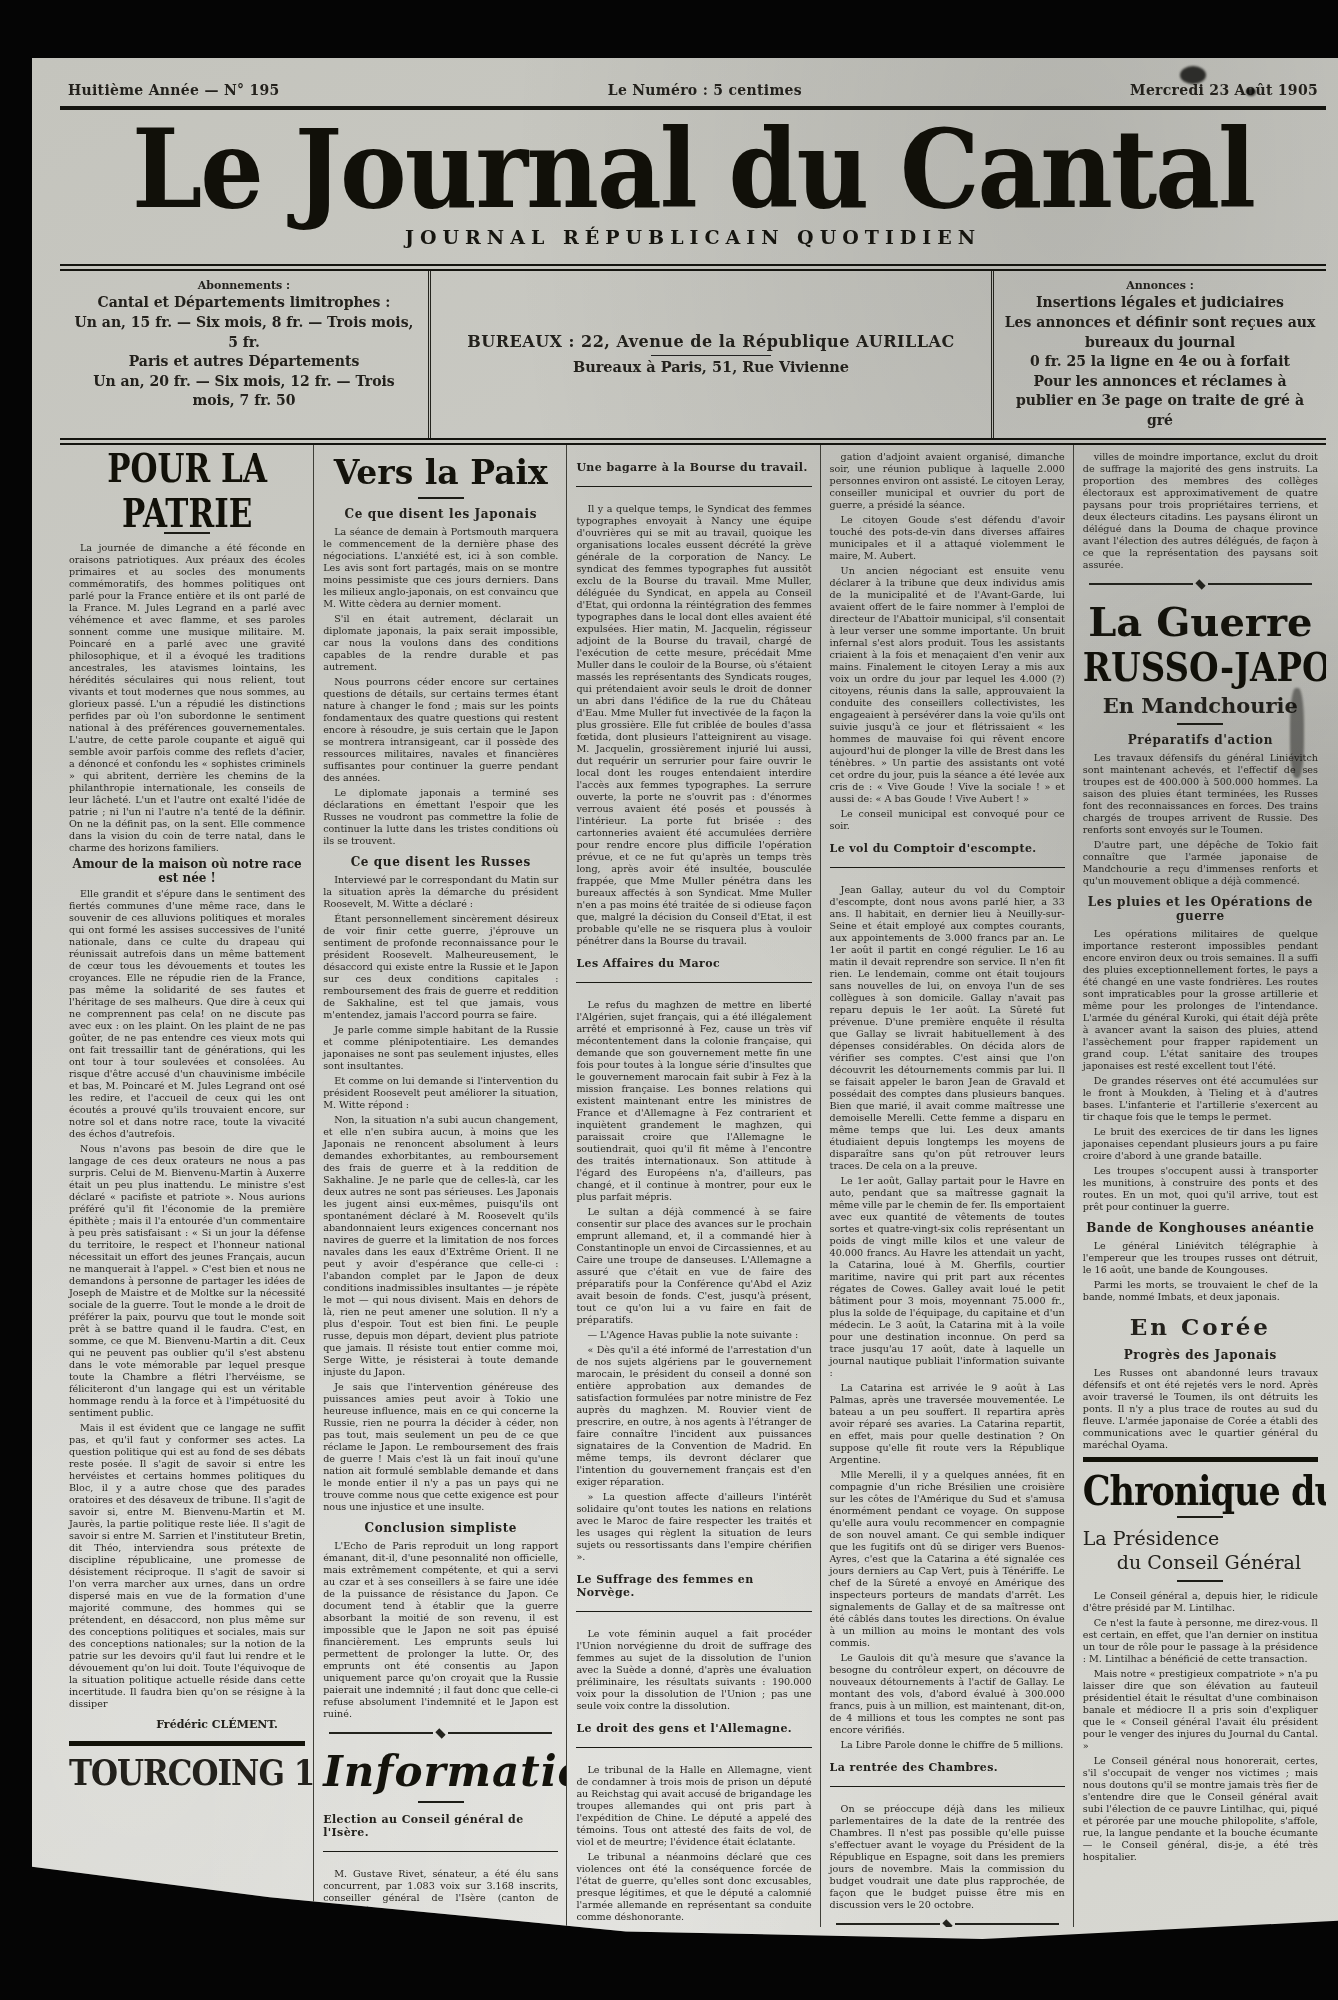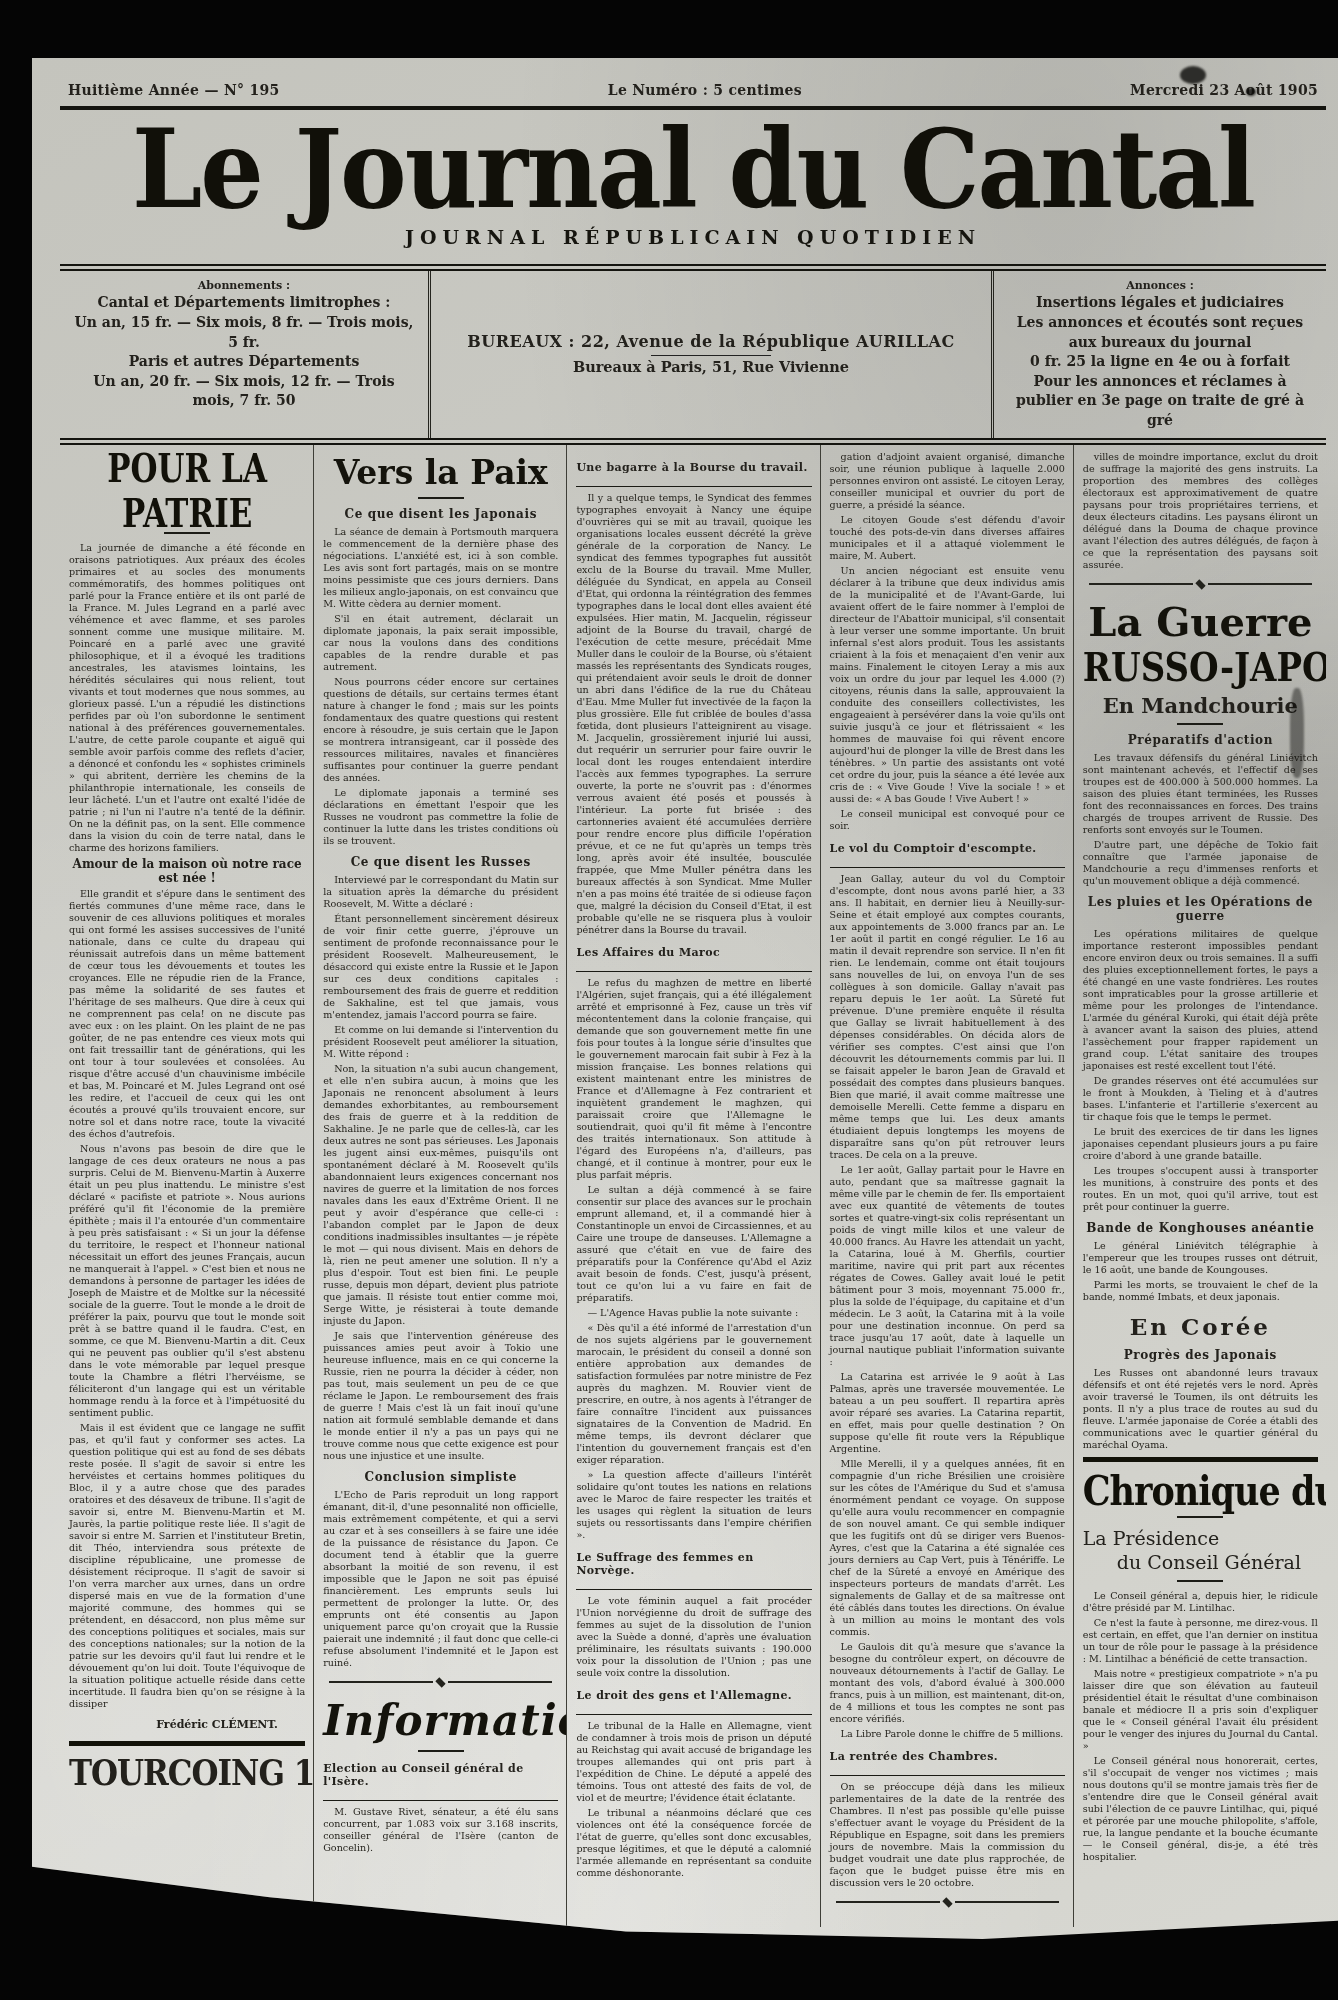--- a/index.html
+++ b/index.html
@@ -45,21 +45,21 @@
   .p{font-size:9.6px;line-height:12px;text-align:justify;text-indent:11px;color:#26241e;}
   .p-center-sm{font-size:12px;font-weight:bold;text-align:center;margin:3px 0;}
   .sig{text-align:center;font-weight:bold;font-size:11px;margin:8px 0 10px;padding-left:60px;}
   .h-xl{font-size:31px;font-weight:bold;text-align:center;letter-spacing:0;margin:4px 0 2px;
         transform:scaleY(1.25);color:#121109;}
   .h-lg{font-size:33px;font-weight:bold;text-align:center;margin:2px 0 2px;color:#14130c;}
   .rule-sm{width:46px;height:2px;background:#1c1c16;margin:5px auto 8px;}
   .rule-heavy{height:4px;background:#121209;margin:6px 0 8px;border-bottom:1px solid #121209;}
   .crosshead{font-size:12px;font-weight:bold;text-align:center;margin:8px 0 5px;letter-spacing:.6px;}
   .newshead{font-size:11px;font-weight:bold;border-bottom:1.6px solid #1a1a14;padding-bottom:12px;
-            margin:10px 0 5px;letter-spacing:.4px;}
+            margin:10px 0 16px;letter-spacing:.4px;}
   .divider{display:flex;align-items:center;margin:9px 6px;}
   .divider::before,.divider::after{content:"";flex:1;height:1.6px;background:#23231d;}
   .diamond{width:9px;height:9px;background:#23231d;transform:rotate(45deg) scaleY(.62);margin:0 3px;}
   .script-head{font-size:42px;font-weight:bold;font-style:italic;text-align:center;margin:4px 0 0;
                color:#14130c;letter-spacing:1px;}
   .ad{display:flex;align-items:center;gap:5px;margin:4px 0;}
   .ad .main{font-size:31px;font-weight:bold;letter-spacing:-1px;transform:scaleY(1.15);white-space:nowrap;}
   .h-war-1{font-size:40px;font-weight:bold;text-align:center;margin:8px 0 0;color:#14130c;}
   .h-war-2{font-size:34px;font-weight:bold;text-align:center;letter-spacing:0;margin:2px 0 6px;
            transform:scaleY(1.15);white-space:nowrap;color:#111009;}
@@ -97,21 +97,21 @@
           <div class="info-line">Un an, 20 fr. — Six mois, 12 fr. — Trois mois, 7 fr. 50</div>
         </div>
         <div class="info-cell info-center">
           <div class="bureaux1">BUREAUX : 22, Avenue de la République AURILLAC</div>
           <div class="mini-arrow"></div>
           <div class="bureaux2">Bureaux à Paris, 51, Rue Vivienne</div>
         </div>
         <div class="info-cell info-right">
           <div class="info-title">Annonces :</div>
           <div class="info-line">Insertions légales et judiciaires</div>
-          <div class="info-line">Les annonces et écoutés sont reçues aux bureaux du journal</div>
+          <div class="info-line">Les annonces et définir sont reçues aux bureaux du journal</div>
           <div class="info-line">0 fr. 25 la ligne en 4e ou à forfait</div>
           <div class="info-line">Pour les annonces et réclames à publier en 3e page on traite de gré à gré</div>
         </div>
       </div>
       <div class="hr-double"></div>
       <div class="body-cols">
         <div class="col">
             <div class="blk h-xl">POUR LA PATRIE</div>
             <div class="blk rule-sm"></div>
             <div class="blk p">La journée de dimanche a été féconde en oraisons patriotiques. Aux préaux des écoles primaires et au socles des monuments commémoratifs, des hommes politiques ont parlé pour la France entière et ils ont parlé de la France. M. Jules Legrand en a parlé avec véhémence et avec flamme, et ses paroles sonnent comme une musique militaire. M. Poincaré en a parlé avec une gravité philosophique, et il a évoqué les traditions ancestrales, les atavismes lointains, les hérédités séculaires qui nous relient, tout vivants et tout modernes que nous sommes, au glorieux passé. L'un a répudié les distinctions perfides par où l'on subordonne le sentiment national à des préférences gouvernementales. L'autre, de cette parole coupante et aiguë qui semble avoir parfois comme des reflets d'acier, a dénoncé et confondu les « sophistes criminels » qui abritent, derrière les chemins de la philanthropie internationale, les conseils de leur lâcheté. L'un et l'autre ont exalté l'idée de patrie ; ni l'un ni l'autre n'a tenté de la définir. On ne la définit pas, on la sent. Elle commence dans la vision du coin de terre natal, dans le charme des horizons familiers.</div>
@@ -129,20 +129,21 @@
             <div class="blk h-lg">Vers la Paix</div>
             <div class="blk rule-sm"></div>
             <div class="blk crosshead">Ce que disent les Japonais</div>
             <div class="blk p">La séance de demain à Portsmouth marquera le commencement de la dernière phase des négociations. L'anxiété est, ici à son comble. Les avis sont fort partagés, mais on se montre moins pessimiste que ces jours derniers. Dans les milieux anglo-japonais, on est convaincu que M. Witte cèdera au dernier moment.</div>
             <div class="blk p">S'il en était autrement, déclarait un diplomate japonais, la paix serait impossible, car nous la voulons dans des conditions capables de la rendre durable et pas autrement.</div>
             <div class="blk p">Nous pourrons céder encore sur certaines questions de détails, sur certains termes étant nature à changer le fond ; mais sur les points fondamentaux des quatre questions qui restent encore à résoudre, je suis certain que le Japon se montrera intransigeant, car il possède des ressources militaires, navales et financières suffisantes pour continuer la guerre pendant des années.</div>
             <div class="blk p">Le diplomate japonais a terminé ses déclarations en émettant l'espoir que les Russes ne voudront pas commettre la folie de continuer la lutte dans les tristes conditions où ils se trouvent.</div>
             <div class="blk crosshead">Ce que disent les Russes</div>
             <div class="blk p">Interviewé par le correspondant du Matin sur la situation après la démarche du président Roosevelt, M. Witte a déclaré :</div>
             <div class="blk p">Étant personnellement sincèrement désireux de voir finir cette guerre, j'éprouve un sentiment de profonde reconnaissance pour le président Roosevelt. Malheureusement, le désaccord qui existe entre la Russie et le Japon sur ces deux conditions capitales : remboursement des frais de guerre et reddition de Sakhaline, est tel que jamais, vous m'entendez, jamais l'accord pourra se faire.</div>
+            <div class="blk p">Je parle comme simple habitant de la Russie et comme plénipotentiaire. Les demandes japonaises ne sont pas seulement injustes, elles sont insultantes.</div>
             <div class="blk p">Et comme on lui demande si l'intervention du président Roosevelt peut améliorer la situation, M. Witte répond :</div>
             <div class="blk p">Non, la situation n'a subi aucun changement, et elle n'en subira aucun, à moins que les Japonais ne renoncent absolument à leurs demandes exhorbitantes, au remboursement des frais de guerre et à la reddition de Sakhaline. Je ne parle que de celles-là, car les deux autres ne sont pas sérieuses. Les Japonais les jugent ainsi eux-mêmes, puisqu'ils ont spontanément déclaré à M. Roosevelt qu'ils abandonnaient leurs exigences concernant nos navires de guerre et la limitation de nos forces navales dans les eaux d'Extrême Orient. Il ne peut y avoir d'espérance que celle-ci : l'abandon complet par le Japon de deux conditions inadmissibles insultantes — je répète le mot — qui nous divisent. Mais en dehors de là, rien ne peut amener une solution. Il n'y a plus d'espoir. Tout est bien fini. Le peuple russe, depuis mon départ, devient plus patriote que jamais. Il résiste tout entier comme moi, Serge Witte, je résisterai à toute demande injuste du Japon.</div>
             <div class="blk p">Je sais que l'intervention généreuse des puissances amies peut avoir à Tokio une heureuse influence, mais en ce qui concerne la Russie, rien ne pourra la décider à céder, non pas tout, mais seulement un peu de ce que réclame le Japon. Le remboursement des frais de guerre ! Mais c'est là un fait inouï qu'une nation ait formulé semblable demande et dans le monde entier il n'y a pas un pays qui ne trouve comme nous que cette exigence est pour nous une injustice et une insulte.</div>
             <div class="blk crosshead">Conclusion simpliste</div>
             <div class="blk p">L'Echo de Paris reproduit un long rapport émanant, dit-il, d'une pesonnalité non officielle, mais extrêmement compétente, et qui a servi au czar et à ses conseillers à se faire une idée de la puissance de résistance du Japon. Ce document tend à établir que la guerre absorbant la moitié de son revenu, il est impossible que le Japon ne soit pas épuisé financièrement. Les emprunts seuls lui permettent de prolonger la lutte. Or, des emprunts ont été consentis au Japon uniquement parce qu'on croyait que la Russie paierait une indemnité ; il faut donc que celle-ci refuse absolument l'indemnité et le Japon est ruiné.</div>
             <div class="blk divider">
               <span class="diamond"></span>
             </div>
             <div class="blk script-head">Informations</div>
             <div class="blk rule-sm"></div>

